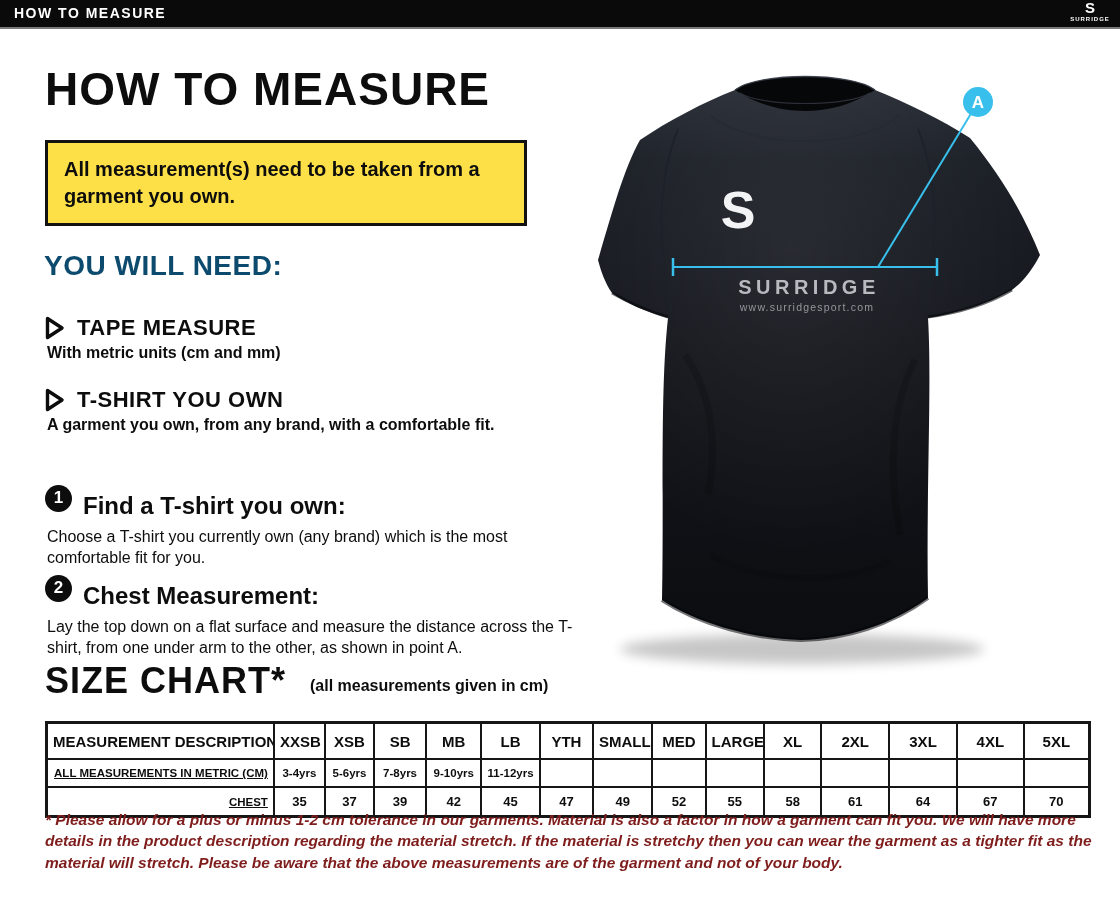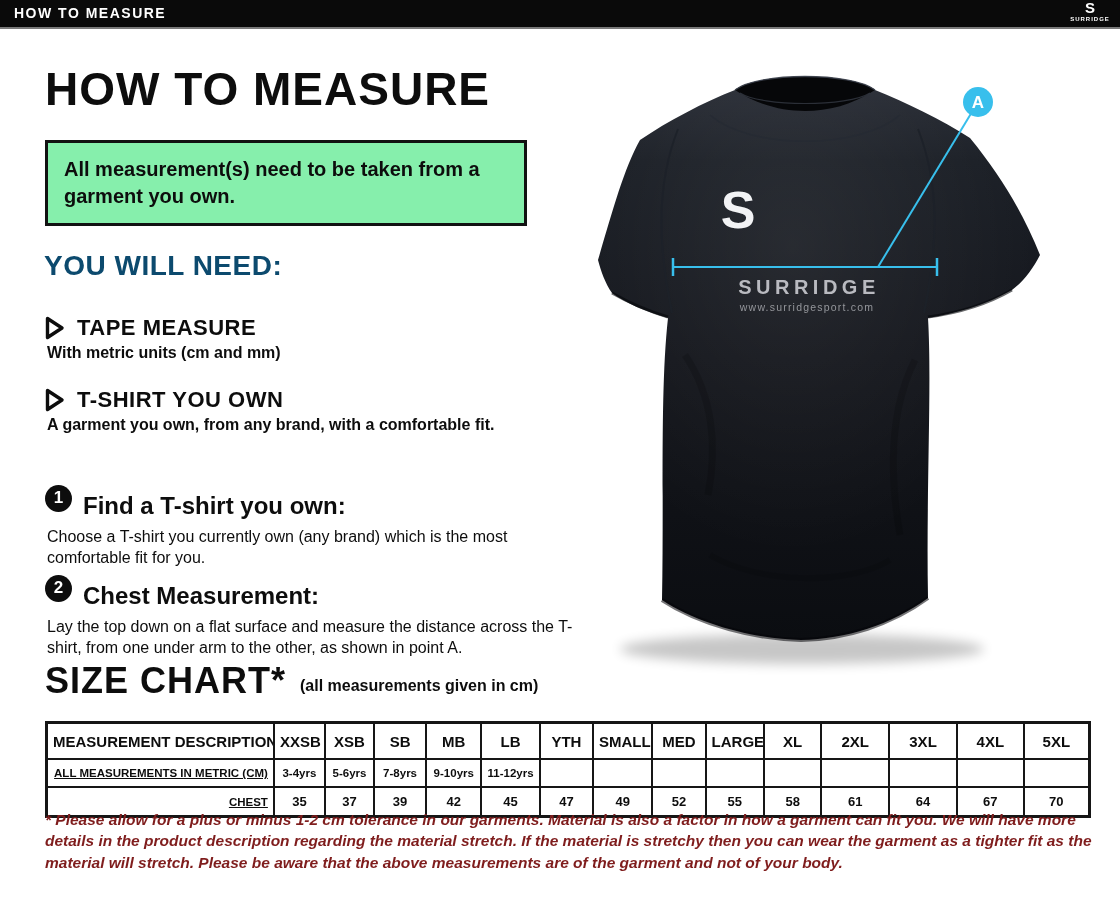--- a/index.html
+++ b/index.html
@@ -7,21 +7,21 @@
 
   
   .topbar{position:absolute;left:0;top:0;width:1120px;height:27px;background:#0a0a0a;border-bottom:2px solid #7a7a7a;}
   .topbar-title{position:absolute;left:14px;top:0;line-height:27px;color:#ffffff;font-size:14px;font-weight:bold;letter-spacing:1.5px;}
   .topbar-logo{position:absolute;right:8px;top:1px;width:44px;text-align:center;color:#fff;}
   .logo-s{font-size:15px;font-weight:bold;line-height:14px;}
   .logo-word{font-size:6px;font-weight:bold;letter-spacing:1px;line-height:8px;}
 
   
   .page-title{position:absolute;left:45px;top:62px;margin:0;font-size:46px;font-weight:bold;letter-spacing:1px;color:#0d0d0d;}
-  .notice-box{position:absolute;left:45px;top:140px;width:444px;border:3px solid #121212;padding:13px 16px;background:#86efac;}
+  .notice-box{position:absolute;left:45px;top:140px;width:444px;border:3px solid #121212;padding:13px 16px;background:#fde047;}
   .notice-box p{margin:0;font-size:20px;font-weight:bold;line-height:1.35;color:#0d0d0d;}
 
   .ywn-heading{position:absolute;left:44px;top:250px;margin:0;font-size:28px;font-weight:bold;letter-spacing:.5px;color:#0c4a6e;}
 
   .need-item{position:absolute;left:45px;width:532px;}
   #need-1{top:315px;}
   #need-2{top:387px;}
   .need-head{display:flex;align-items:center;gap:12px;}
   .tri-icon{flex:0 0 auto;display:block;}
   .need-title{font-size:22px;font-weight:bold;letter-spacing:.5px;color:#0d0d0d;}
@@ -29,21 +29,21 @@
 
   .step{position:absolute;left:45px;width:532px;}
   #step-1{top:476px;}
   #step-2{top:566px;}
   .step-head{display:flex;align-items:center;gap:11px;}
   .step-badge{flex:0 0 auto;width:27px;height:27px;border-radius:50%;background:#0d0d0d;color:#fff;font-size:17px;font-weight:bold;display:flex;align-items:center;justify-content:center;}
   .step-title{font-size:24px;font-weight:bold;color:#0d0d0d;margin-top:16px;}
   .step-desc{margin:6px 0 0 2px;font-size:16px;font-weight:normal;line-height:1.32;color:#0d0d0d;}
 
   
-  .size-head-row{position:absolute;left:45px;top:660px;display:flex;align-items:baseline;gap:14px;}
+  .size-head-row{position:absolute;left:45px;top:660px;display:flex;align-items:baseline;gap:24px;}
   .size-heading{margin:0;font-size:36px;font-weight:bold;letter-spacing:1px;color:#0d0d0d;}
   .size-sub{font-size:16px;font-weight:bold;color:#0d0d0d;position:relative;top:-2px;}
 
   .size-table{position:absolute;left:45px;top:721px;width:1046px;border-collapse:collapse;table-layout:fixed;border:3px solid #161616;}
   .size-table th,.size-table td{border:2px solid #161616;padding:4px 5px;overflow:hidden;white-space:nowrap;color:#0d0d0d;}
   .size-table thead th{font-size:15px;font-weight:bold;height:26px;text-align:center;}
   .size-table th.desc-col{text-align:left;}
   .size-table tbody td{text-align:center;font-weight:bold;}
   .metric-row td{font-size:11.5px;height:18px;}
   .chest-row td{font-size:13px;height:19px;}

